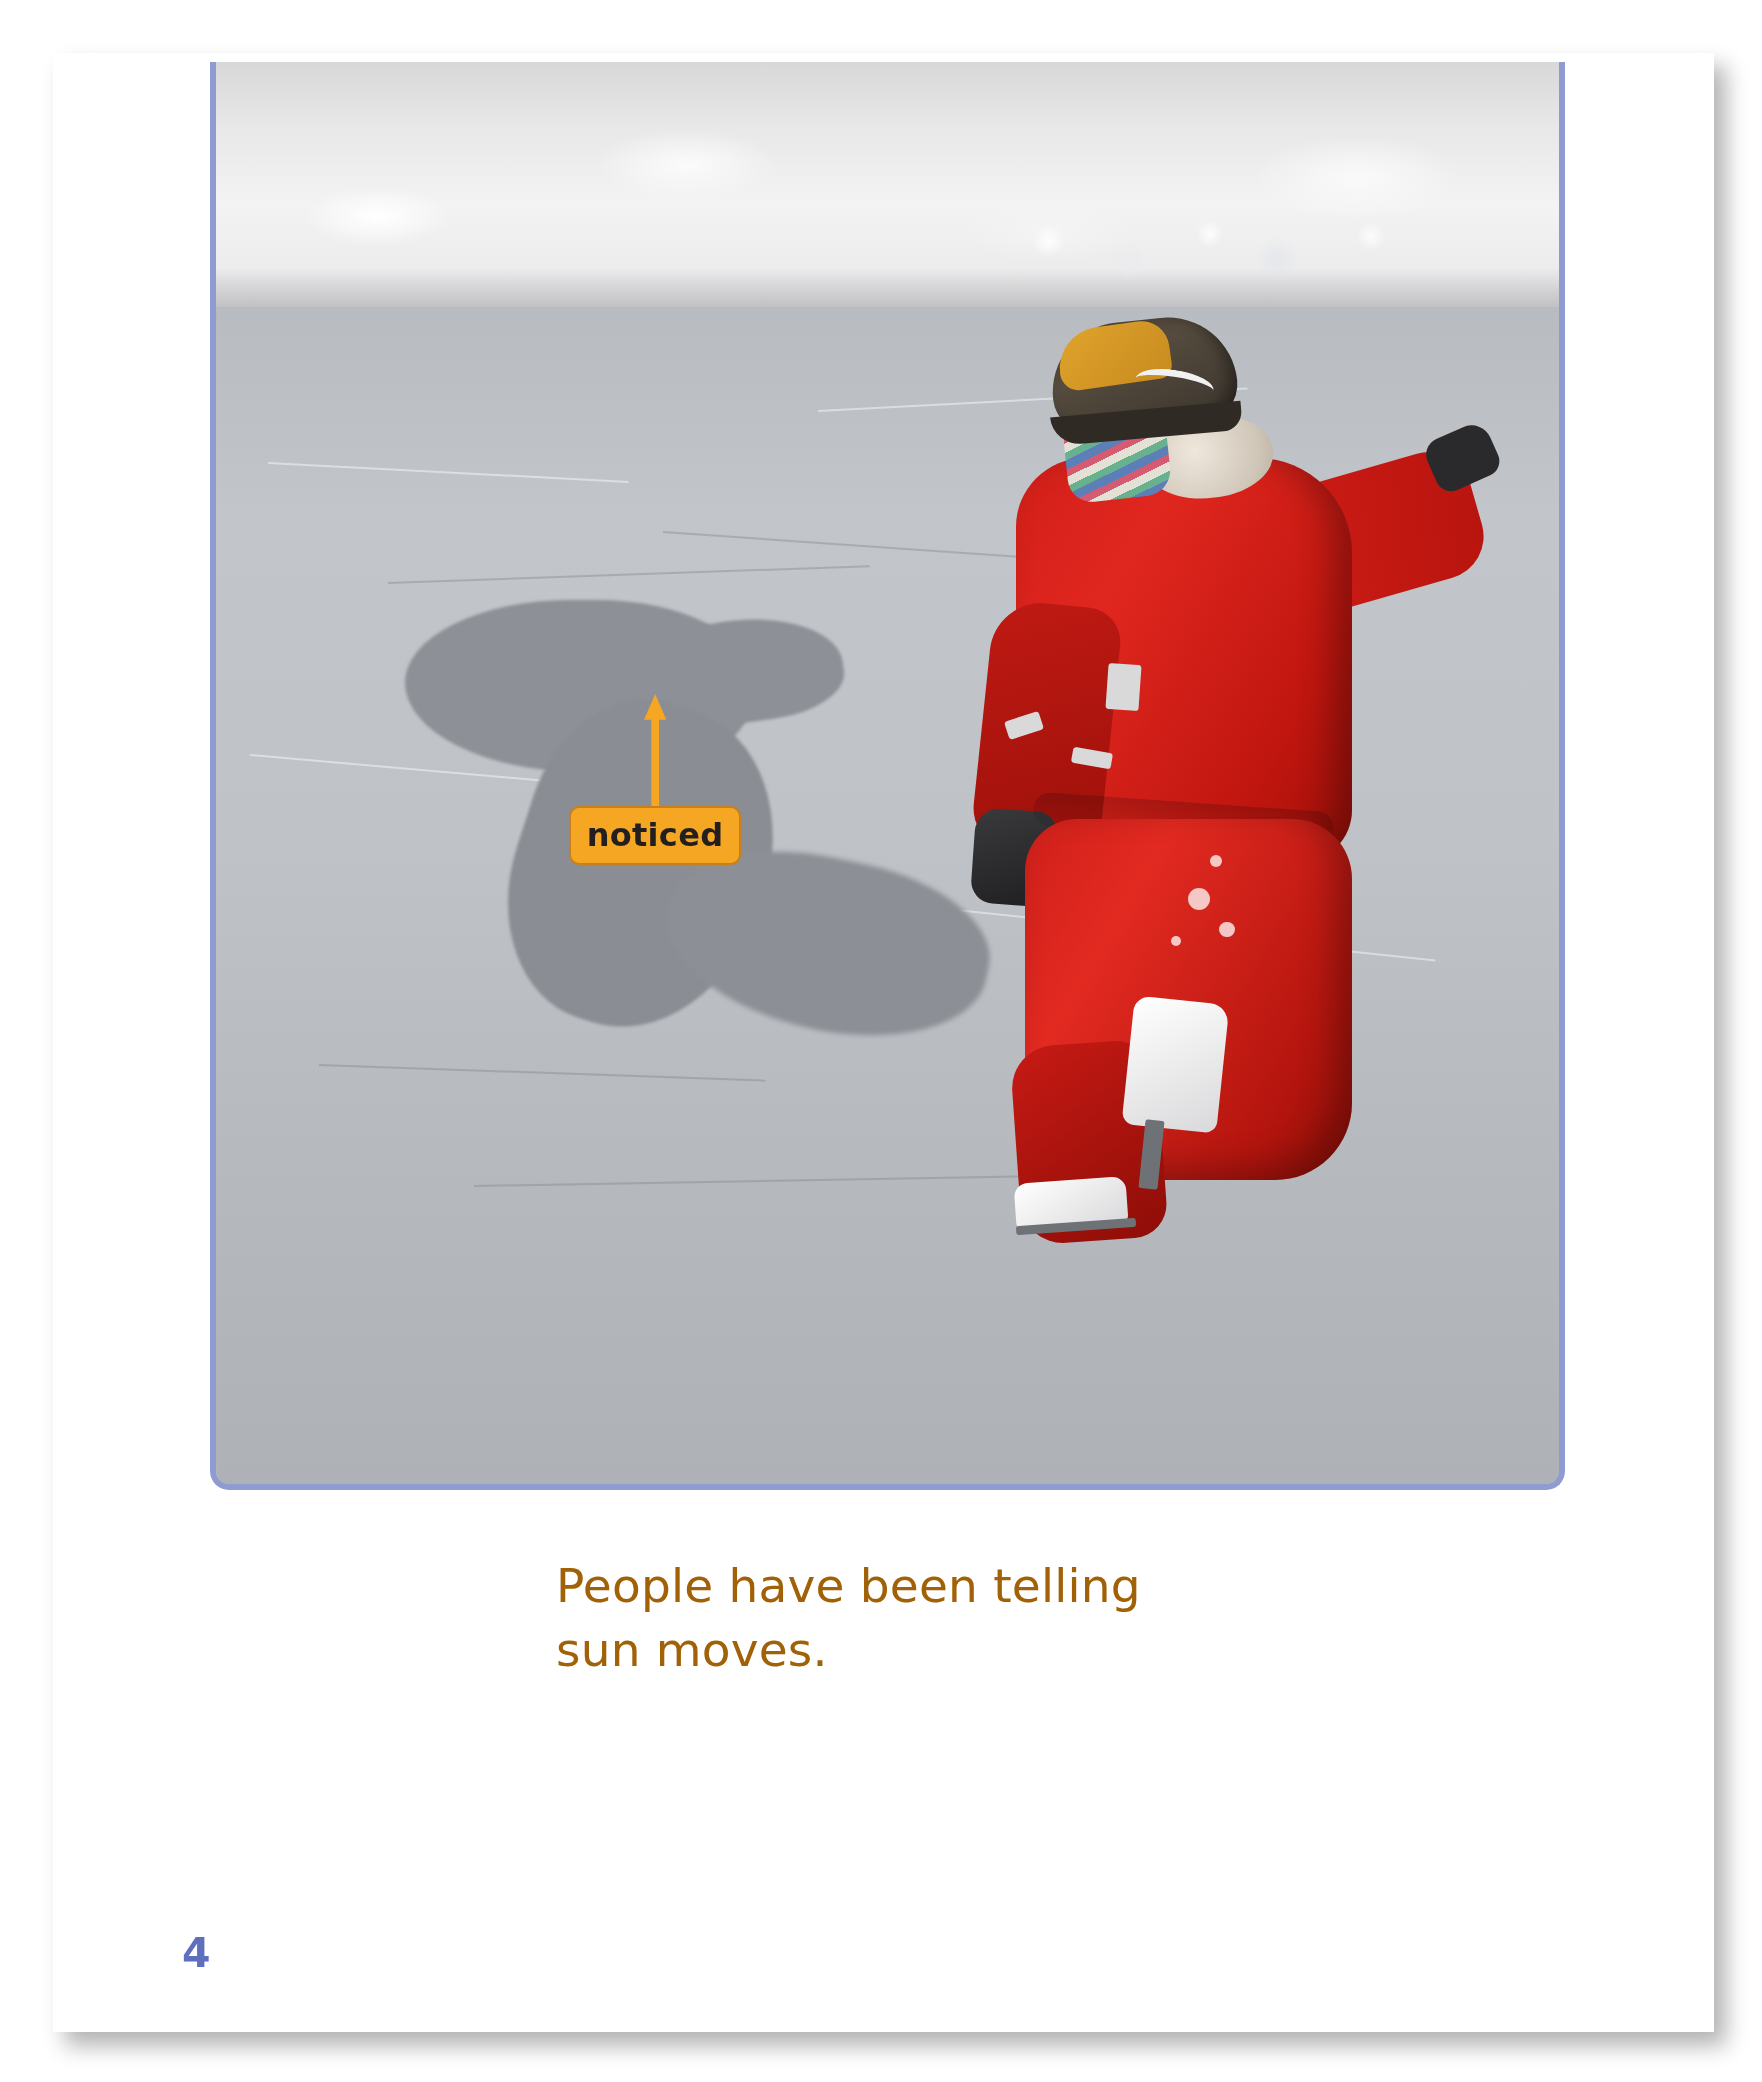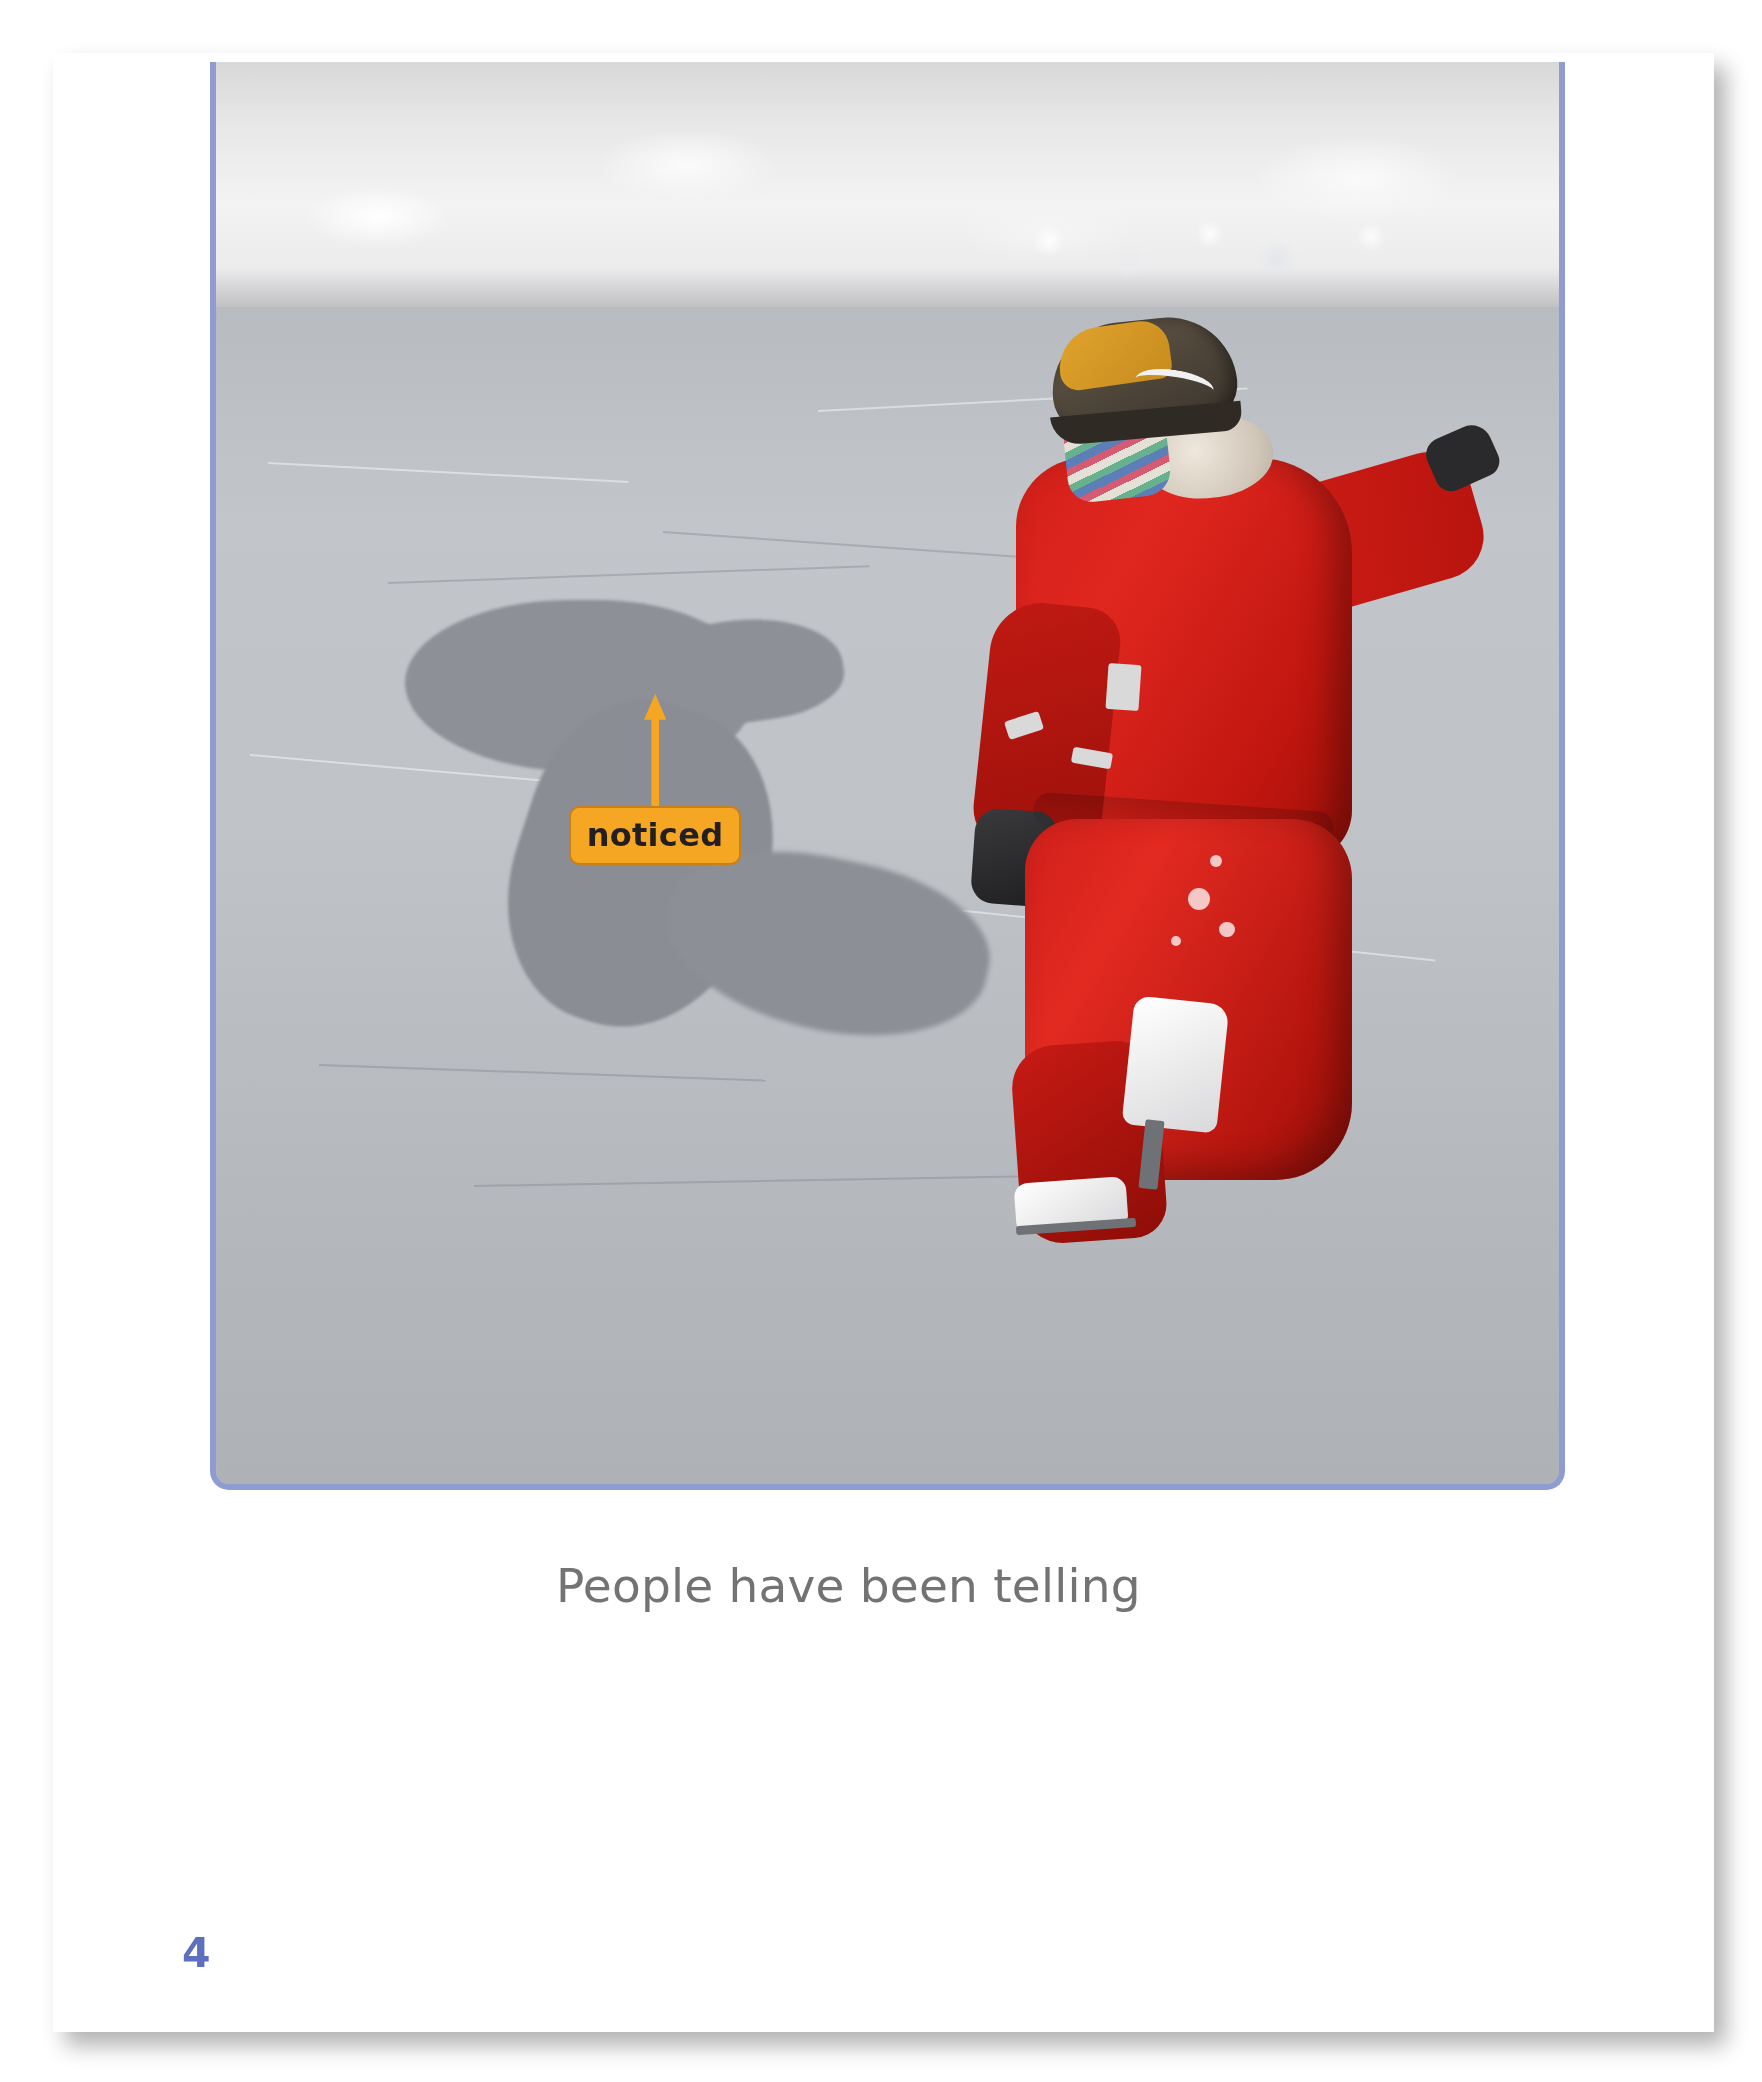--- a/index.html
+++ b/index.html
@@ -346,21 +346,21 @@
 
   
   .body-text {
     position: absolute;
     left: 503px;
     top: 1501px;
     width: 903px;
     font-family: "DejaVu Sans", sans-serif;
     font-size: 47px;
     line-height: 1.36;
-    color: #737373;
+    color: #a16207;
     letter-spacing: 0.2px;
   }
   .body-text .line { display: block; white-space: pre; }
 
   
   .page-number {
     position: absolute;
     left: 129px;
     top: 1876px;
     font-family: "DejaVu Sans", sans-serif;
@@ -441,20 +441,21 @@
           <div class="callout">
             <span class="callout-label">noticed</span>
           </div>
 
         </div>
       </div>
 
 
       <div class="body-text">
         <span class="line">People have been telling</span>
+        <span class="line">sun moves.</span>
       </div>
 
       <div class="page-number">4</div>
 
     </div>
   </div>
 </div>
 
 
 </body></html>

